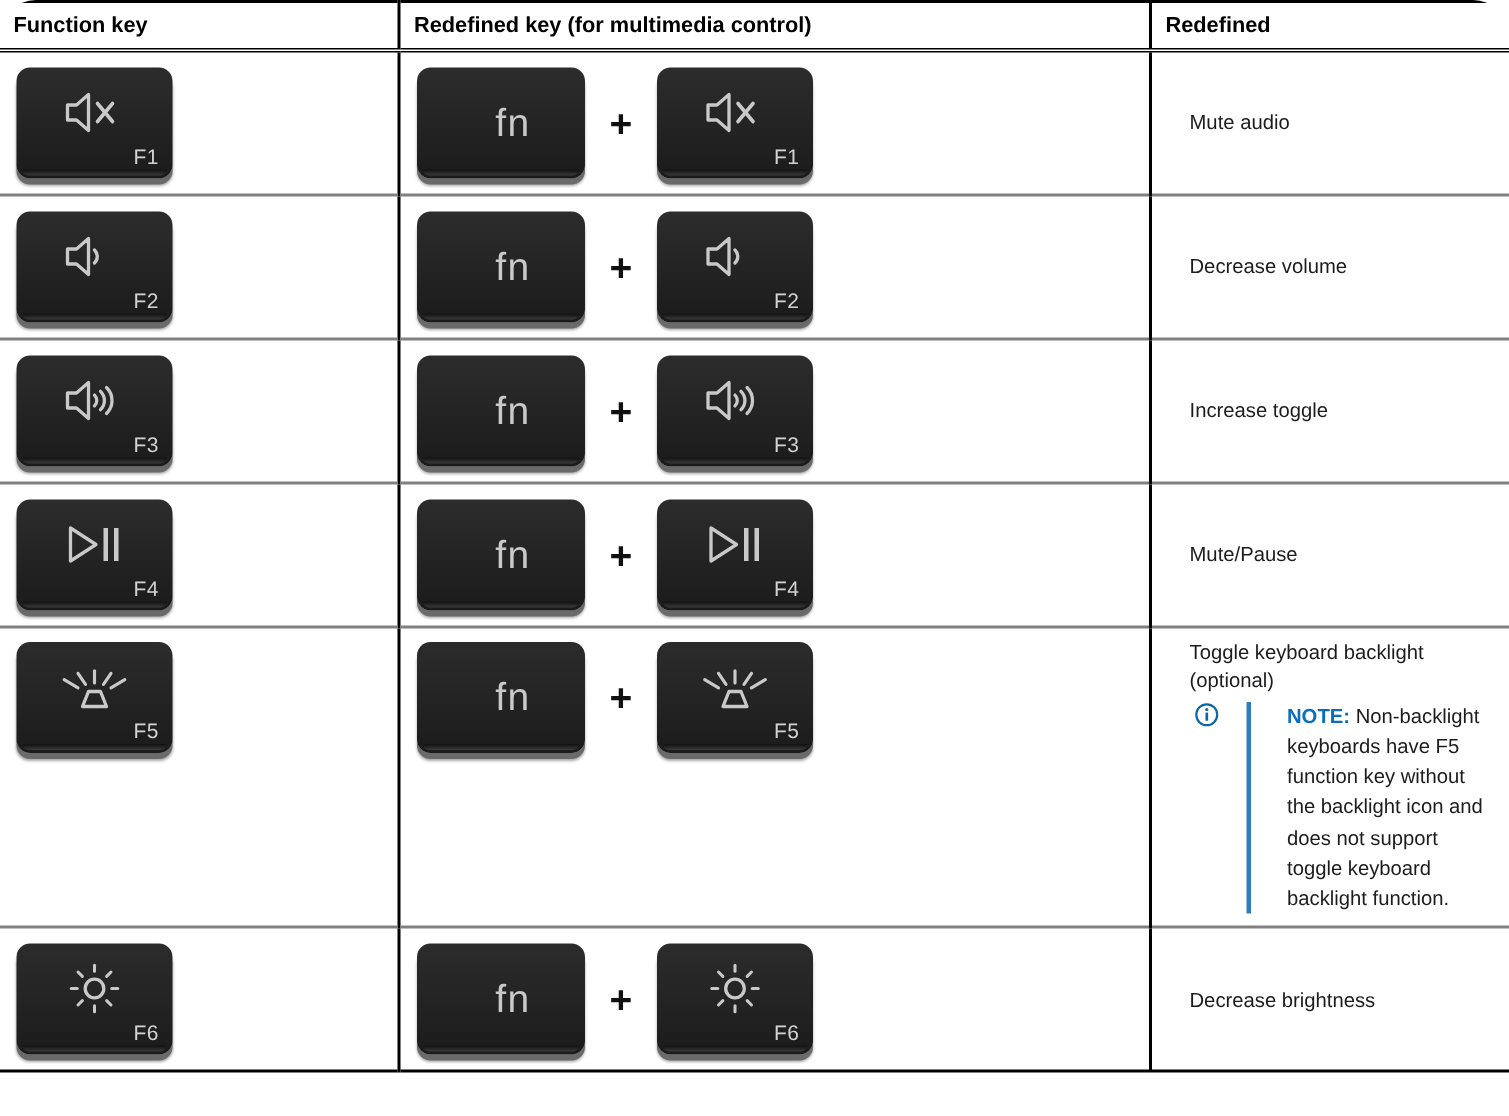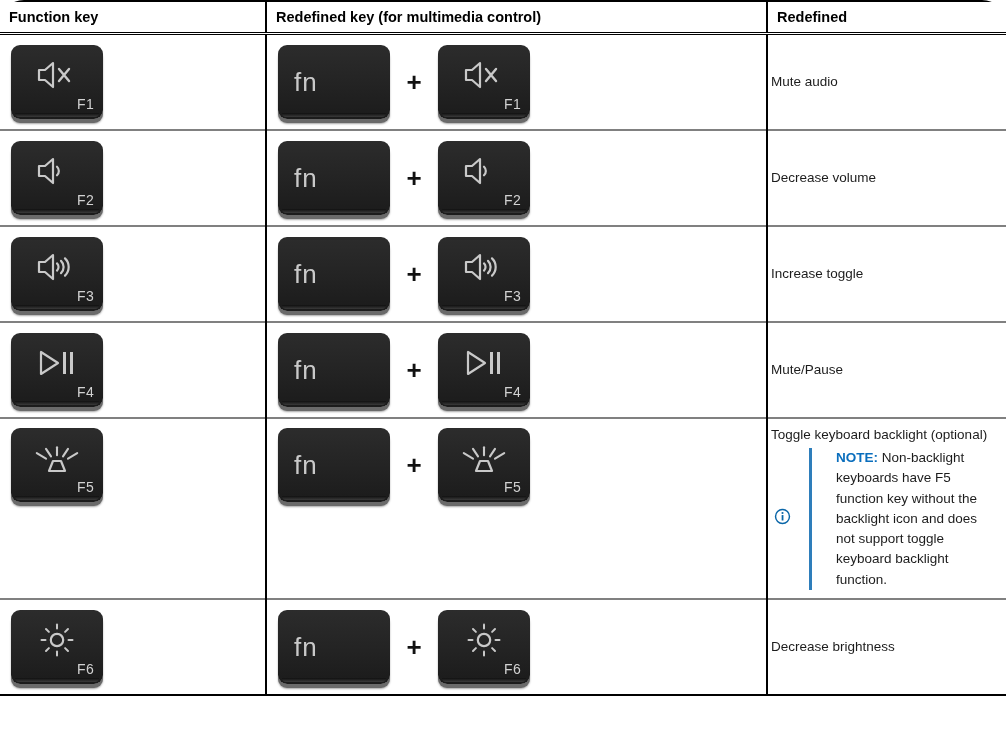--- a/index.html
+++ b/index.html
@@ -48,40 +48,40 @@
     border-top: 2px solid #808080;
     vertical-align: middle;
     padding: 0;
     background: #fff;
   }
   tbody tr:first-child td { border-top: none; }
   tbody td:last-child { border-right: none; }
 
   td.behavior {
     vertical-align: middle;
-    padding: 6px 10px 6px 3px;
+    padding: 6px 10px 6px 25px;
     font-size: 13.5px;
     line-height: 1.45;
     color: #1c1c1c;
   }
   td.topal { vertical-align: top; }
   td.topal .keycell { padding-top: 9px; }
 
   .keycell {
     display: flex;
     align-items: center;
     padding: 10px 0 10px 11px;
     gap: 0;
   }
   .keycell.combo { padding-left: 11px; }
 
   
   .key {
     position: relative;
-    width: 92px;
+    width: 104px;
     height: 74px;
     border-radius: 9px;
     background: linear-gradient(180deg, #2c2c2c 0%, #232323 55%, #1b1b1b 100%);
     box-shadow: 0 4px 0 0 #6a6a6a, 0 5px 2px 0 rgba(0,0,0,.35);
     flex: 0 0 auto;
   }
   .key.fnkey { width: 112px; }
   .key::after {
     content: "";
     position: absolute;
@@ -96,21 +96,21 @@
     bottom: 8px;
     font-size: 14px;
     color: #d2d2d2;
     letter-spacing: .3px;
     line-height: 1;
   }
   .key .fnglyph {
     position: absolute;
     left: 16px; right: 0; top: 50%;
     transform: translateY(-50%);
-    text-align: left;
+    text-align: center;
     font-size: 26px;
     color: #c9c9c9;
     letter-spacing: 1px;
   }
   .key .glyph {
     position: absolute;
     left: 50%;
     top: 30px;
     transform: translate(-50%, -50%);
     width: 52px;
@@ -124,21 +124,20 @@
     font-weight: bold;
     color: #111;
     line-height: 1;
   }
 
   
   .note {
     margin: 4px 0 2px 0;
     position: relative;
     display: flex;
-    align-items: center;
     gap: 16px;
   }
   .note .ico {
     flex: 0 0 auto;
     width: 22px;
     text-align: center;
     color: #0a66a8;
   }
   .note .bar {
     flex: 0 0 auto;

